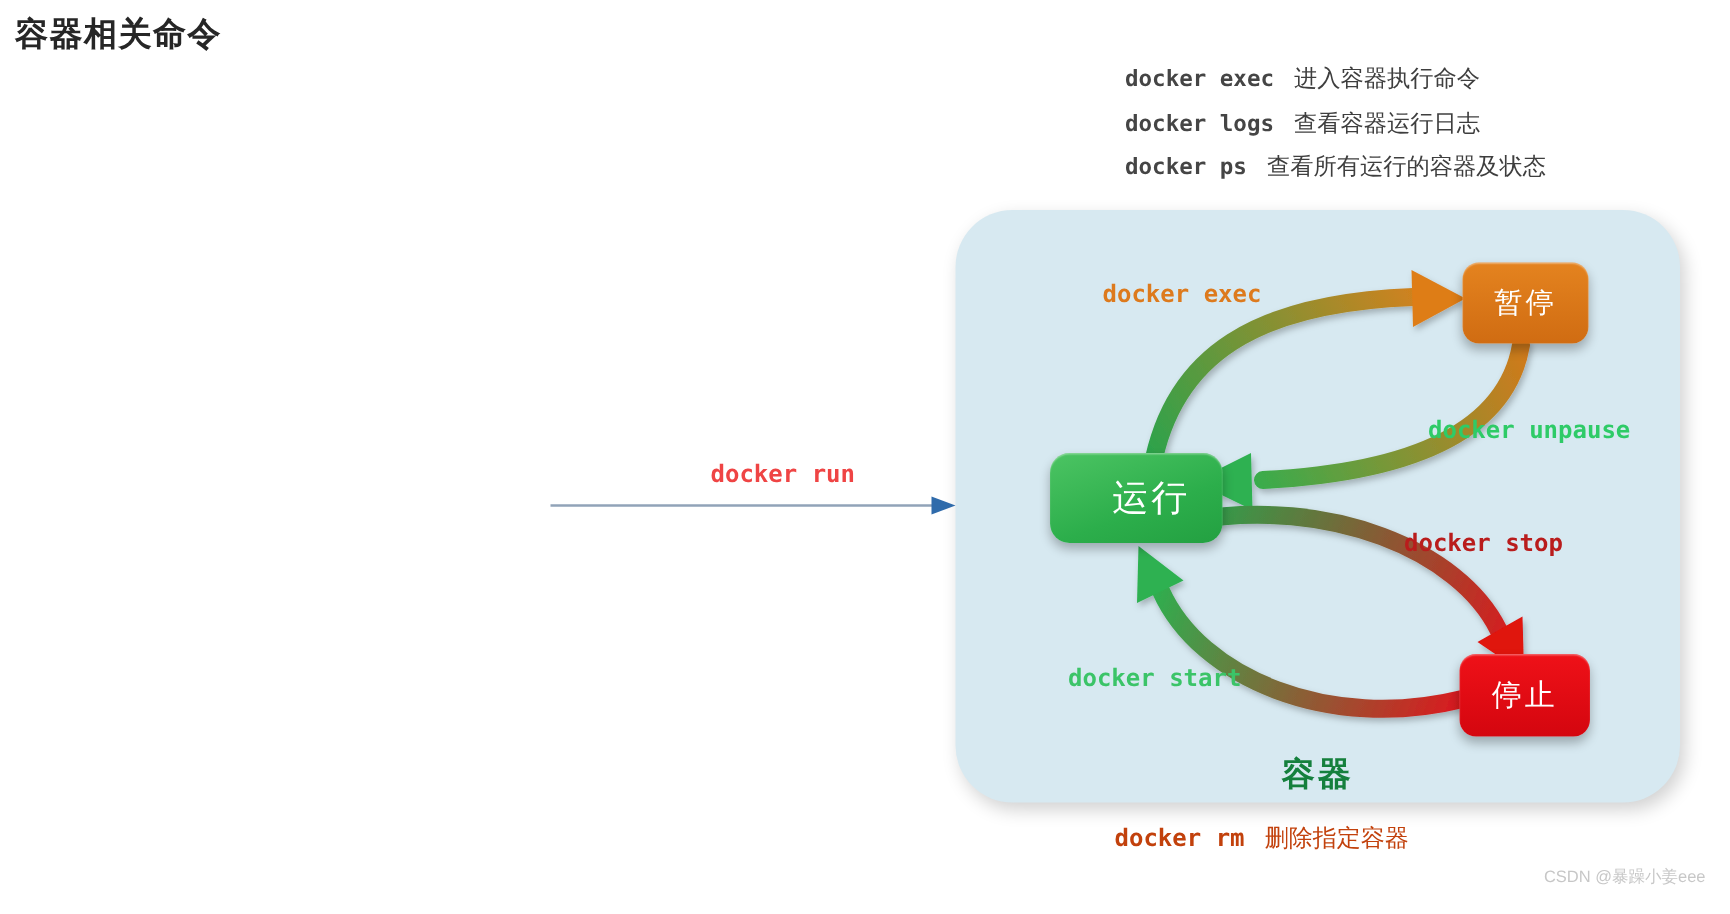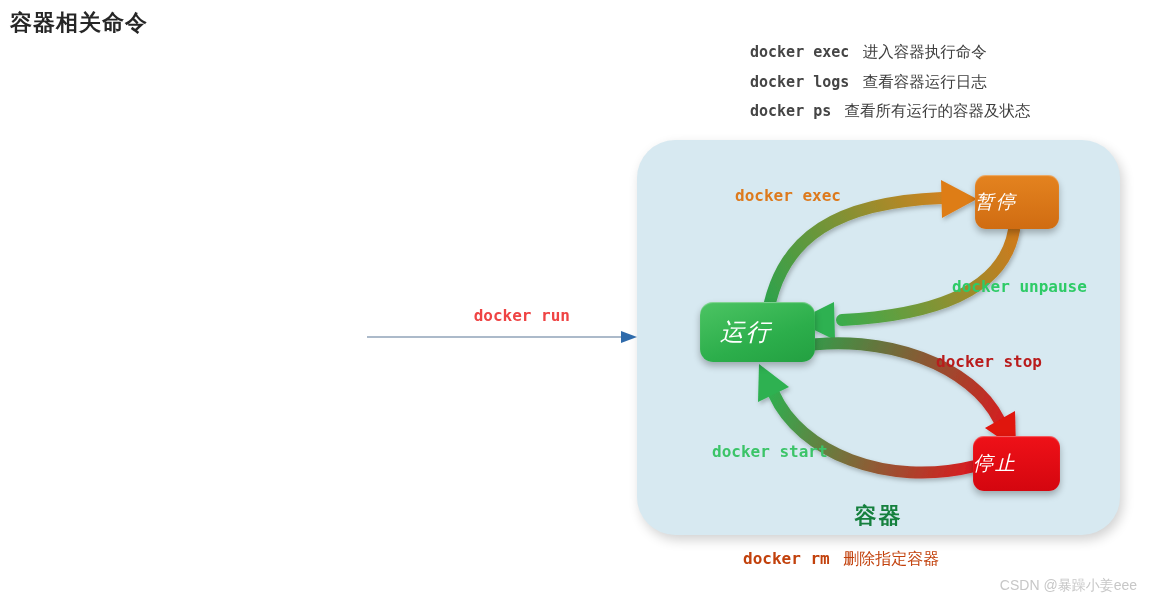--- a/index.html
+++ b/index.html
@@ -41,24 +41,23 @@
     background:#d7e9f1;
     box-shadow:3px 5px 12px rgba(0,0,0,.18);
   }
   .container-label{
     position:absolute;left:637px;top:488px;width:483px;text-align:center;
     font-size:22px;font-weight:bold;color:#15803d;letter-spacing:2px;margin-top:13px;
   }
 
   
   .state{
-    position:absolute;display:flex;align-items:center;justify-content:flex-start;
+    position:absolute;display:flex;align-items:center;justify-content:center;
     color:#ffffff;letter-spacing:2px;
     box-shadow:0 4px 7px rgba(0,0,0,.28), inset 0 1px 1px rgba(255,255,255,.35);
-    font-style:italic;
   }
   .state-running{
     left:700px;top:302px;width:95px;height:60px;border-radius:13px;font-size:24px;
     background:linear-gradient(160deg,#4cc463 0%,#2cae4b 60%,#23a041 100%);
     padding-left:20px;
   }
   .state-paused{
     left:975px;top:175px;width:84px;height:54px;border-radius:11px;font-size:19px;
     background:linear-gradient(180deg,#e4831f 0%,#d06c12 100%);
   }
@@ -71,21 +70,21 @@
   .t-label{position:absolute;font-size:16px;white-space:nowrap;}
   .t-pause{left:735px;top:186px;color:#dd7a1d;}
   .t-unpause{left:952px;top:277px;color:#2ecb67;}
   .t-stop{left:936px;top:352px;color:#b91c1c;}
   .t-start{left:712px;top:442px;color:#3bc468;}
 
   
   .bottom-cmd{position:absolute;left:743px;top:549px;font-size:16px;color:#c2410c;white-space:nowrap;}
   .bottom-cmd .desc{margin-left:9px;}
   .watermark{
-    position:absolute;right:16px;top:577px;font-size:14px;color:#c7c7c7;white-space:nowrap;margin-left:48px;
+    position:absolute;right:16px;top:577px;font-size:11px;color:#c7c7c7;white-space:nowrap;margin-left:48px;
   }
 
   svg.arrows{position:absolute;left:0;top:0;pointer-events:none;}
 </style>
 </head>
 <body>
 
 <div class="canvas">
 
   <div class="page-title">容器相关命令</div>

